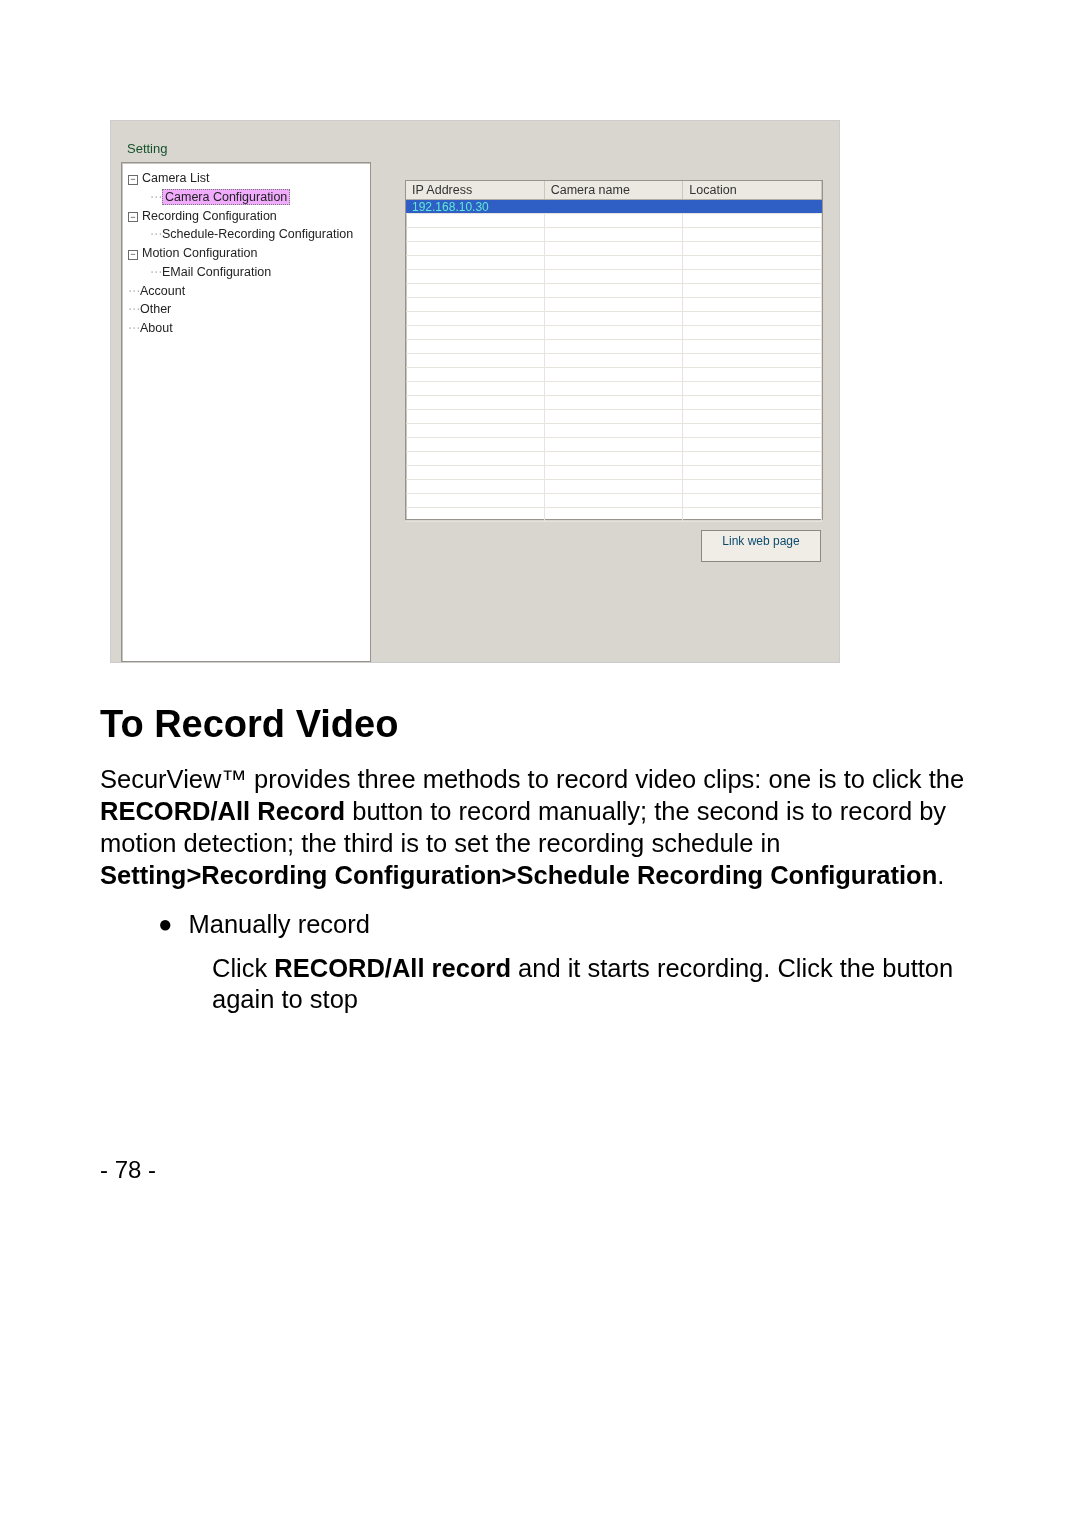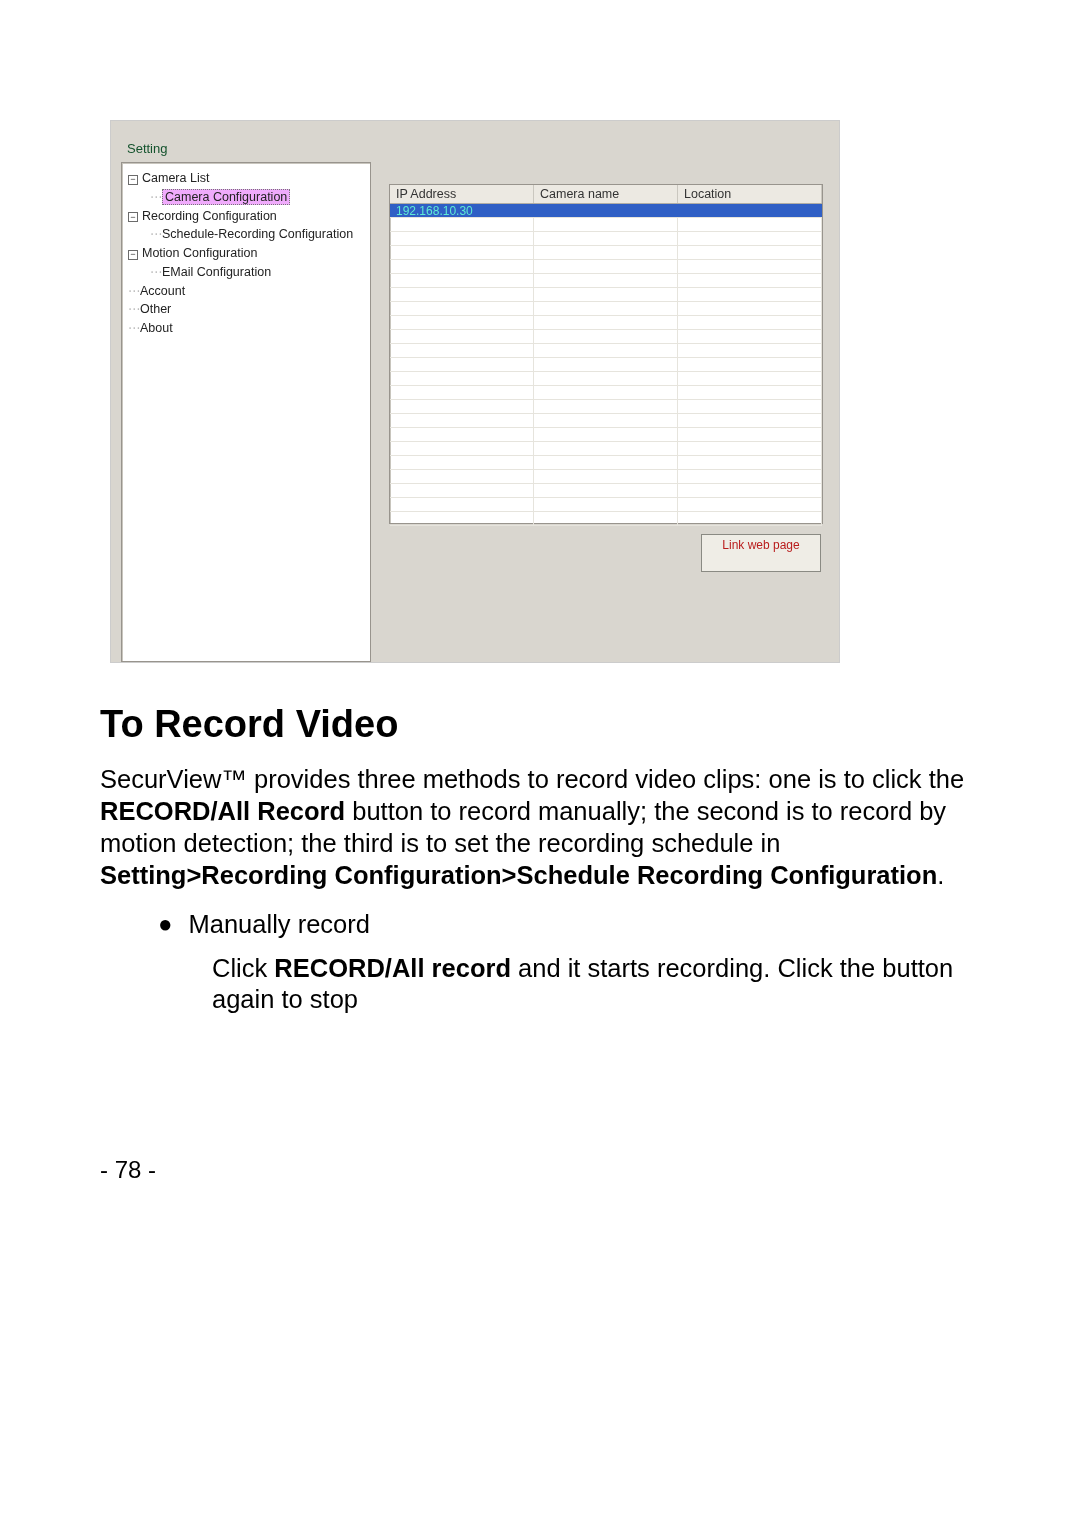--- a/index.html
+++ b/index.html
@@ -21,22 +21,22 @@
     padding: 20px 10px 0 10px;
     margin: 0 0 40px 10px;
   }
   .window-caption {
     font-size: 13px;
     color: #14532d;
     padding: 0 0 6px 6px;
   }
   .app-row {
     display: flex;
-    align-items: flex-end;
-    gap: 18px;
+    align-items: flex-start;
+    gap: 34px;
   }
   .tree-panel {
     width: 250px;
     height: 500px;
     background: #fff;
     border: 1px solid #98948d;
     box-shadow: inset 1px 1px 0 #c8c5bd;
     padding: 6px 4px;
     overflow: hidden;
   }
@@ -120,25 +120,25 @@
     color:#5eead4;
   }
   .grid-row.sel .gcell { border-right-color: transparent; }
   .btn-row {
     display:flex;
     justify-content:flex-end;
     padding: 10px 2px 0 0;
   }
   .win-button {
     min-width: 120px;
-    height: 38px;
+    height: 32px;
     background:#efede6;
     border:1px solid #8a8a83;
     font-size:12px;
-    color:#b91c1c;
+    color:#0c4a6e;
     text-align:center;
     line-height:20px;
     cursor:pointer;
   }
   .spacer-bottom { height: 90px; }
   
   h2.section {
     font-size: 38px;
     font-weight: bold;
     margin: 0 0 18px 0;

